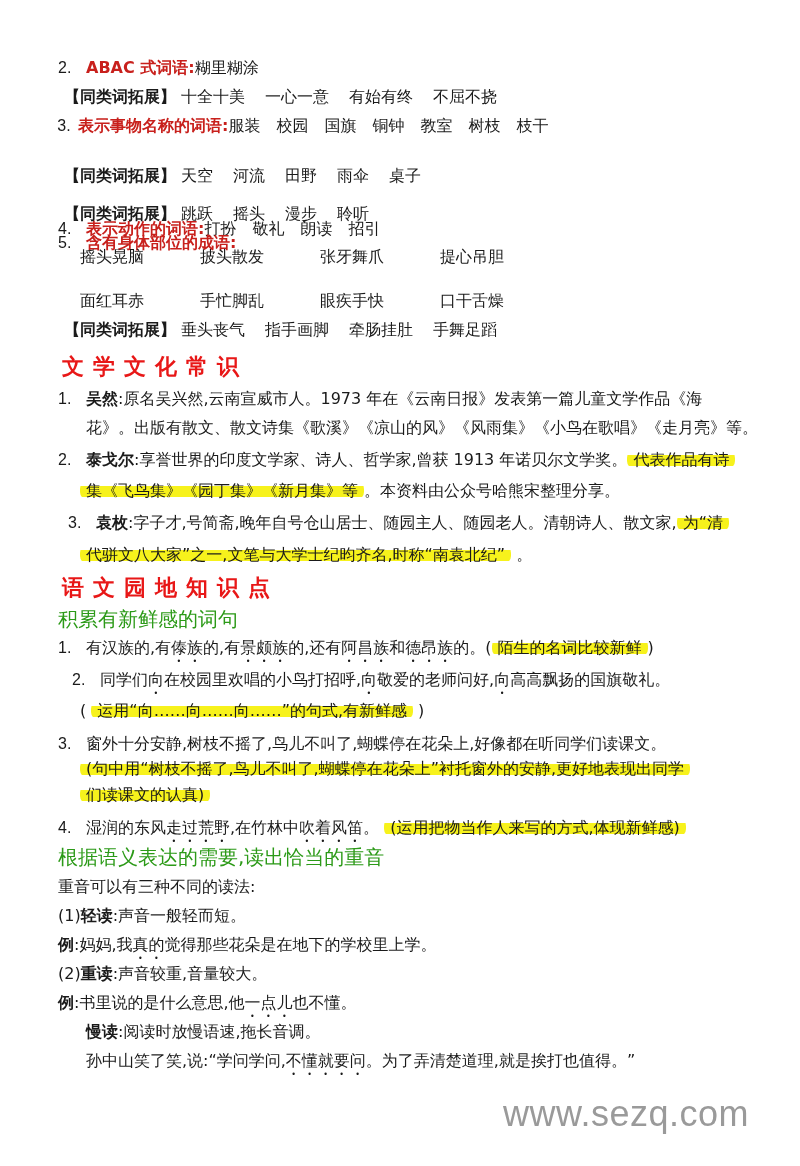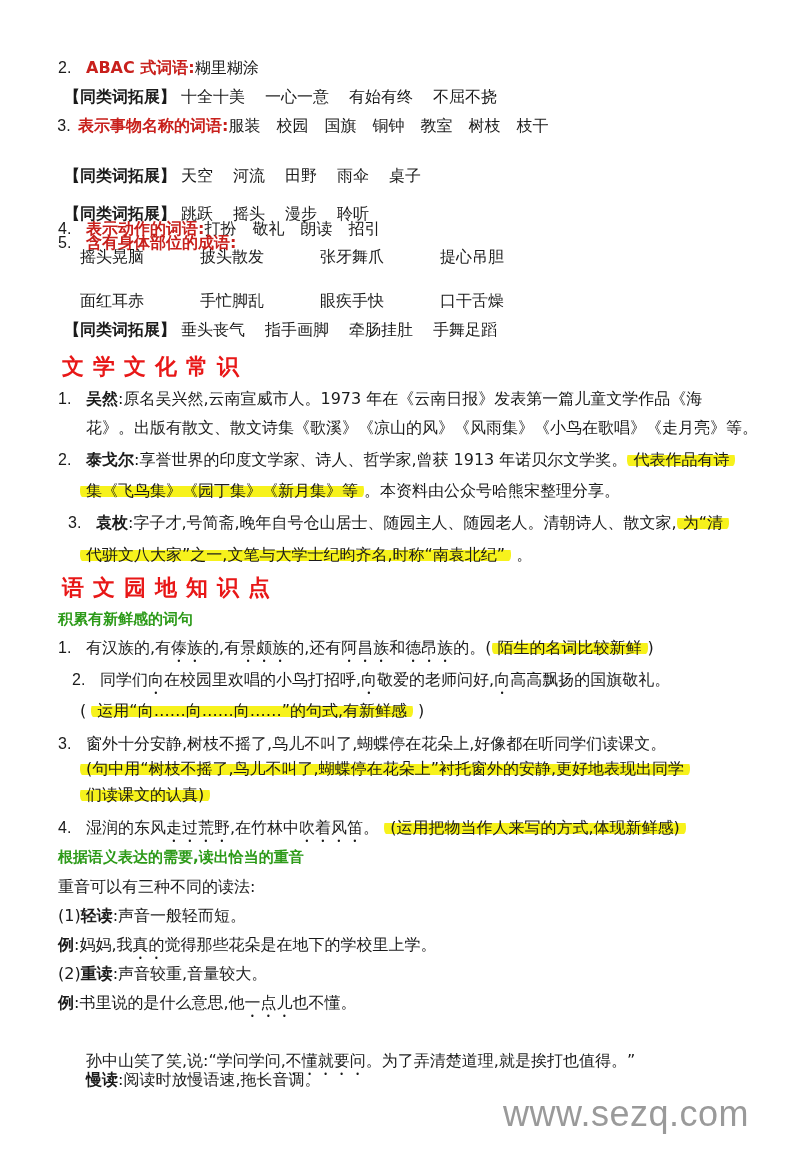--- a/index.html
+++ b/index.html
@@ -4,21 +4,21 @@
 <style>
   html, body { margin:0; padding:0; background:#ffffff; }
   body { width:800px; height:1166px; position:relative; overflow:hidden;
          font-family:"DejaVu Sans", "Liberation Sans", sans-serif; color:#1a1a1a; }
   .line { position:absolute; left:0; white-space:nowrap; font-size:16px; line-height:22px; }
   .num { display:inline-block; width:28px; font-family:"Liberation Sans", sans-serif; font-size:16px; }
   .red { color:#c8201c; font-weight:bold; }
   .bold { font-weight:bold; }
   .tag { font-weight:bold; }
   .section { color:#e81717; font-weight:bold; font-size:22px; letter-spacing:9px; }
-  .green { color:#2c9a18; font-weight:bold; font-size:15px; }
+  .green { color:#2c9a18; font-weight:normal; font-size:20px; }
   .hl { background:linear-gradient(180deg, transparent 25%, #f7f21c 25%, #f7f21c 85%, transparent 85%); border-radius:8px; padding:0 6px; }
   .dot { text-emphasis: dot; -webkit-text-emphasis: dot; text-emphasis-position: under; -webkit-text-emphasis-position: under; }
   .word { display:inline-block; margin-right:20px; }
   .grid4 .word { width:120px; margin-right:0; }
   .watermark { position:absolute; left:503px; top:1093px; font-family:"Liberation Sans", sans-serif;
                font-size:36px; color:#9a9a9a; letter-spacing:0.5px; }
 </style>
 </head>
 <body>
 
@@ -119,20 +119,20 @@
   <span class="bold">例</span><span>:妈妈,我</span><span class="dot">真的</span><span>觉得那些花朵是在地下的学校里上学。</span>
 </div>
 
 <div class="line" style="top:963px;left:58px;">
   <span>(2)</span><span class="bold">重读</span><span>:声音较重,音量较大。</span>
 </div>
 <div class="line" style="top:992px;left:58px;">
   <span class="bold">例</span><span>:书里说的是什么意思,他</span><span class="dot">一点儿</span><span>也不懂。</span>
 </div>
 
-<div class="line" style="top:1021px;left:86px;margin-top:48px;">
+<div class="line" style="top:1021px;left:86px;">
   <span class="bold">慢读</span><span>:阅读时放慢语速,拖长音调。</span>
 </div>
 <div class="line" style="top:1050px;left:86px;">
   <span>孙中山笑了笑,说:“学问学问,</span><span class="dot">不懂就要问</span><span>。为了弄清楚道理,就是挨打也值得。”</span>
 </div>
 
 <div class="watermark">www.sezq.com</div>
 
 </body></html>

